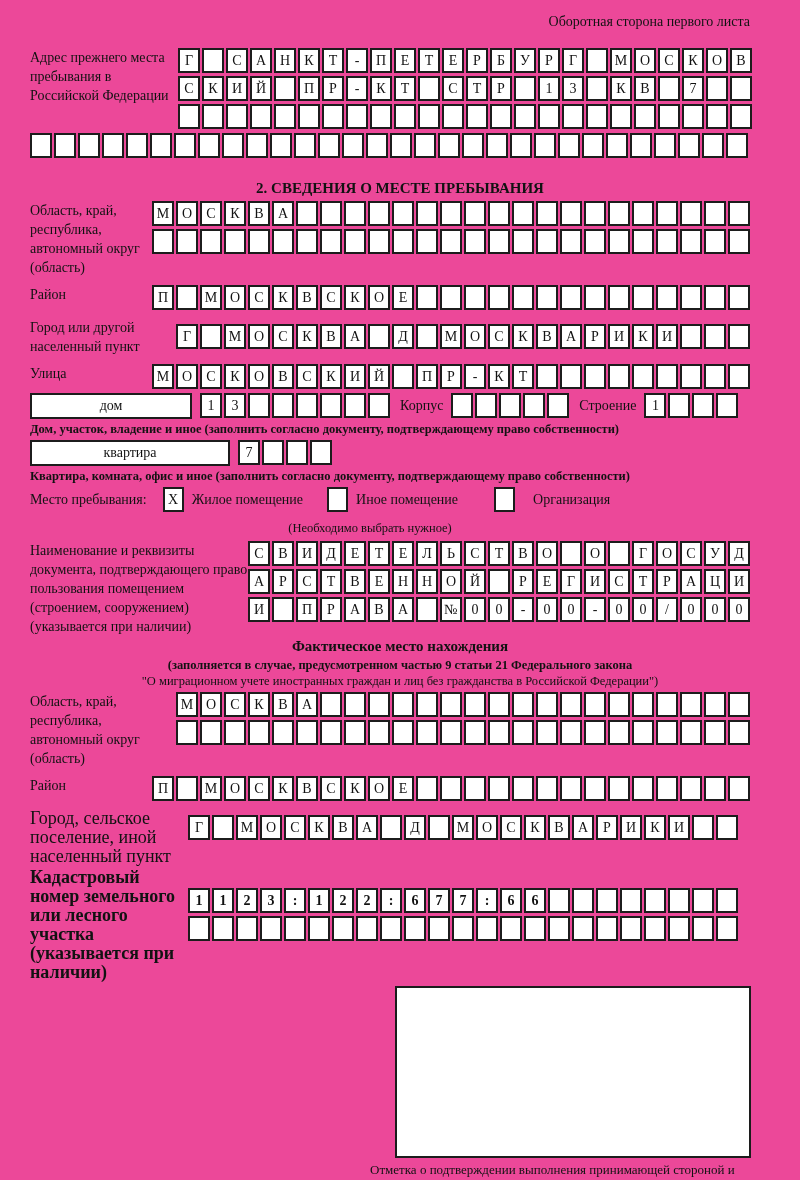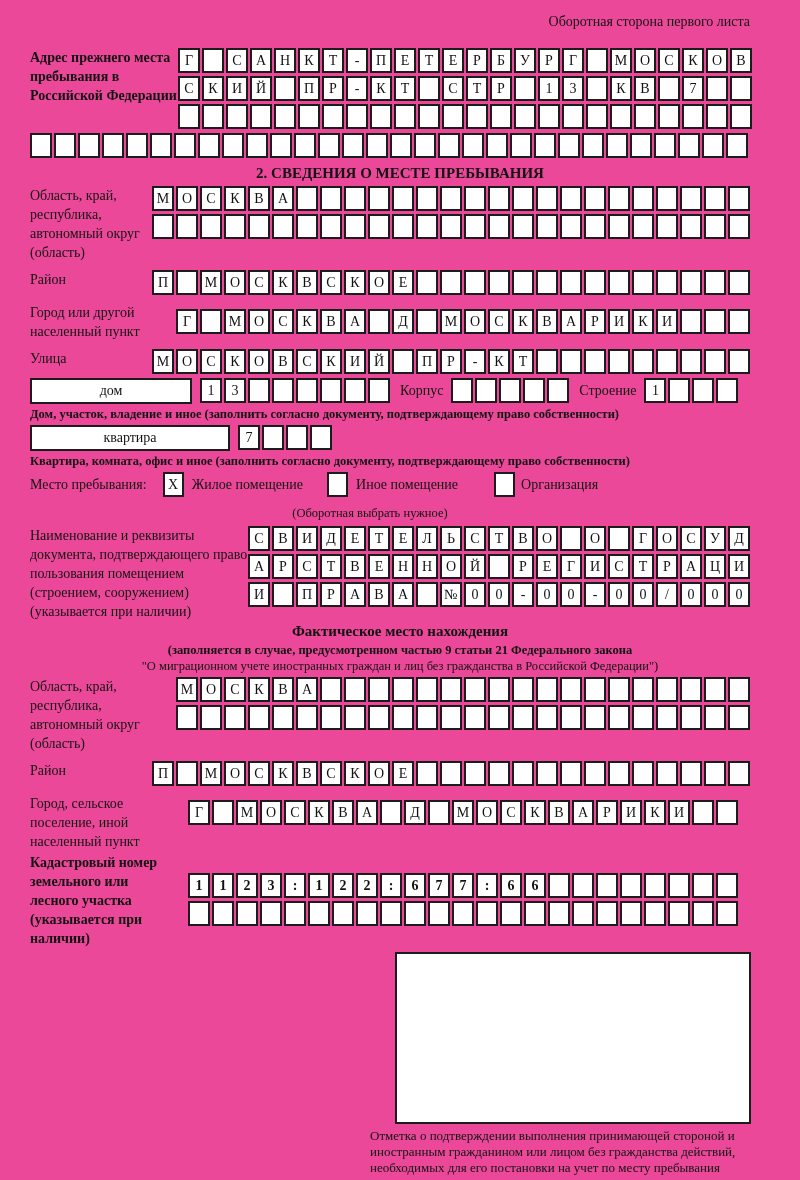--- a/index.html
+++ b/index.html
@@ -7,21 +7,21 @@
     width:800px; height:1180px; box-sizing:border-box;
     padding:14px 30px 0 30px; overflow:hidden;
     background:#ec4899; color:#121212;
     font-family:"Liberation Serif","DejaVu Serif",serif;
     position:relative;
   }
   .header-note { text-align:right; font-size:14px; padding-right:20px; margin-bottom:18px; }
 
   .frow { display:flex; align-items:flex-start; }
   .flabel { font-size:14px; line-height:19px; flex-shrink:0; }
-  .w148 { width:148px;font-weight:bold; } .w122 { width:122px; } .w218 { width:218px; } .w150 { width:150px; font-size:14px; }
+  .w148 { width:148px; } .w122 { width:122px; } .w218 { width:218px; } .w150 { width:150px; font-size:18px; }
   .cellcol { display:flex; flex-direction:column; gap:3px; }
   .cellrow { display:flex; }
   .cell {
     box-sizing:border-box; width:22px; height:25px; flex-shrink:0;
     border:2px solid #1c1c1c; margin-right:2px;
     display:flex; align-items:center; justify-content:center;
     font-size:14px; line-height:1; background:#fff;
   }
   .inline { display:inline-flex; vertical-align:middle; }
   .caption { font-size:12.5px; line-height:16px; }
@@ -40,21 +40,21 @@
     display:inline-flex; align-items:center; justify-content:center;
     font-size:14px; background:#fff; flex-shrink:0;
   }
   .stayrow { display:flex; align-items:center; font-size:14px;text-align:center; }
   .stamp-box {
     box-sizing:border-box; width:356px; height:172px;
     border:2px solid #1c1c1c; margin-left:365px; background:#fff;
   }
   .stamp-caption { width:420px; margin-left:340px; text-align:left; font-size:13px; line-height:16px; }
   .mt1{margin-top:8px;} .mt2{margin-top:2px;font-weight:bold;} .mt3{margin-top:3px;} .mt4{margin-top:4px;}
-  .mt5{margin-top:5px;} .mt7{margin-top:7px;} .mt10{margin-top:10px;}
+  .mt5{margin-top:5px;} .mt7{margin-top:22px;} .mt10{margin-top:10px;}
   .cells-down6 { margin-top:6px; }
   .cells-down20 { margin-top:20px; }
   .ml8 { margin-left:8px; } .ml24 { margin-left:24px; }
   .note-line { width:680px; text-align:center; }
 </style>
 </head>
 <body>
 
 <div class="page">
 
@@ -371,23 +371,23 @@
   </div>
   <div class="caption mt2">Квартира, комната, офис и иное (заполнить согласно документу, подтверждающему право собственности)</div>
 
   <div class="stayrow mt3">
     <span>Место пребывания:</span>
     <span class="checkbox" style="margin-left:16px;">X</span>
     <span style="margin-left:8px;">Жилое помещение</span>
     <span class="checkbox" style="margin-left:24px;"></span>
     <span style="margin-left:8px;">Иное помещение</span>
     <span class="checkbox" style="margin-left:36px;"></span>
-    <span style="margin-left:6px;">Организация</span>
-  </div>
-  <div class="caption note-line mt1">(Оборотная выбрать нужное)</div>
+    <span style="margin-left:18px;">Организация</span>
+  </div>
+  <div class="caption note-line mt1">(Необходимо выбрать нужное)</div>
 
   <div class="frow mt5">
     <div class="flabel w218">Наименование и реквизиты документа, подтверждающего право пользования помещением (строением, сооружением) (указывается при наличии)</div>
     <div class="cellcol">
       <div class="cellrow">
           <span class="cell">С</span>
           <span class="cell">В</span>
           <span class="cell">И</span>
           <span class="cell">Д</span>
           <span class="cell">Е</span>

